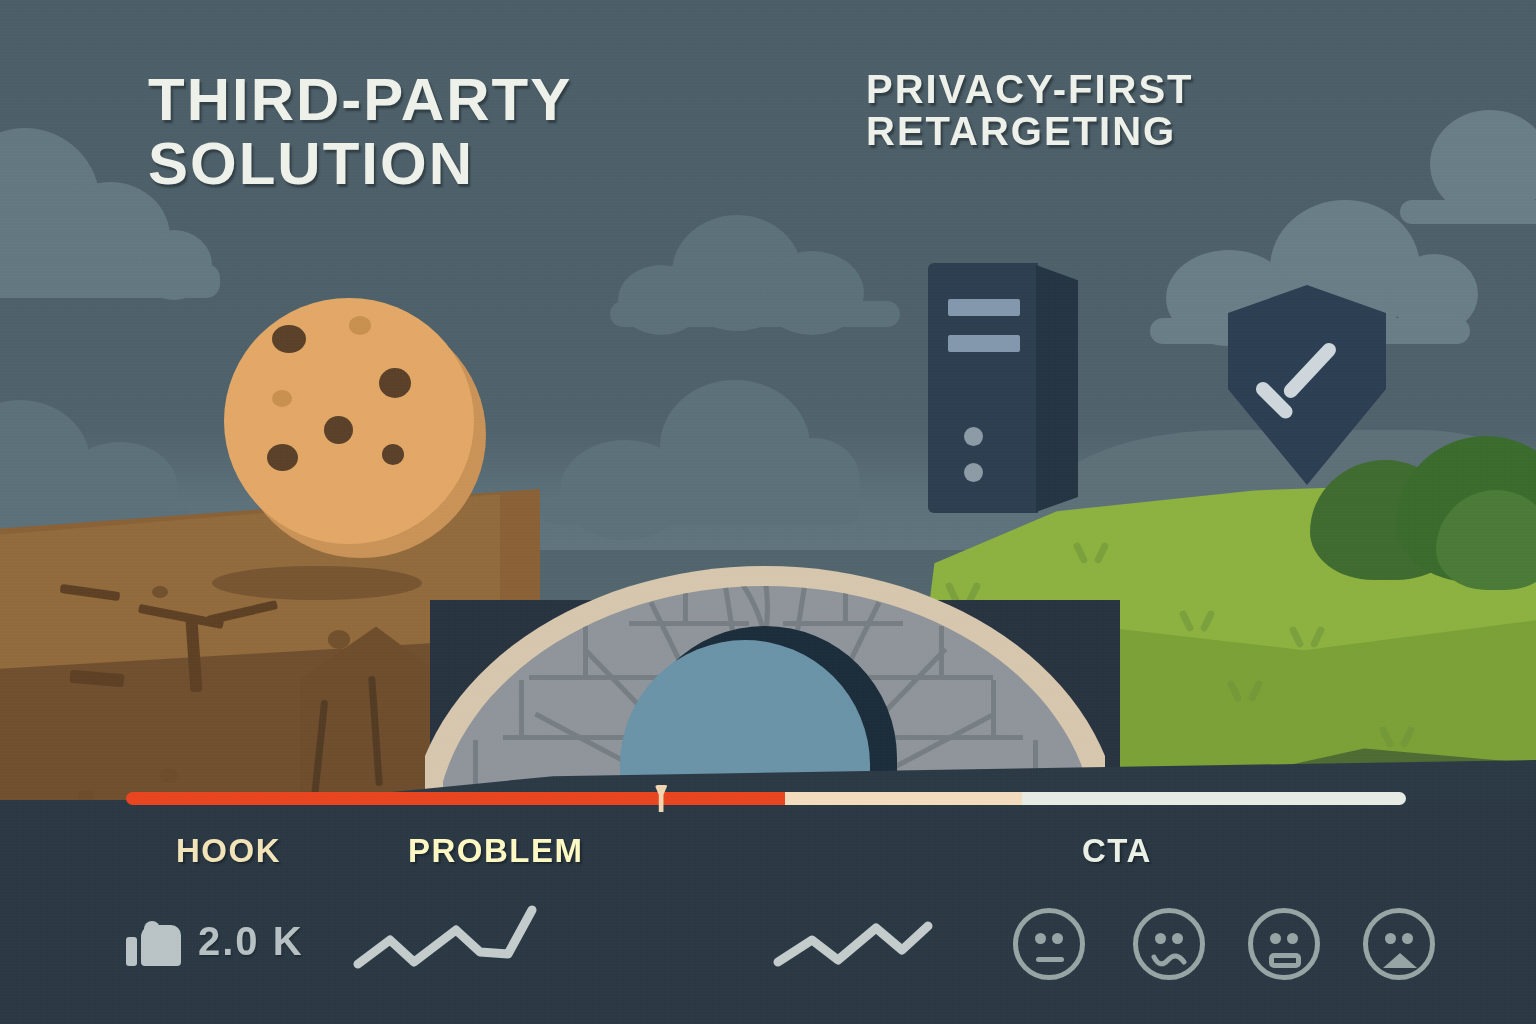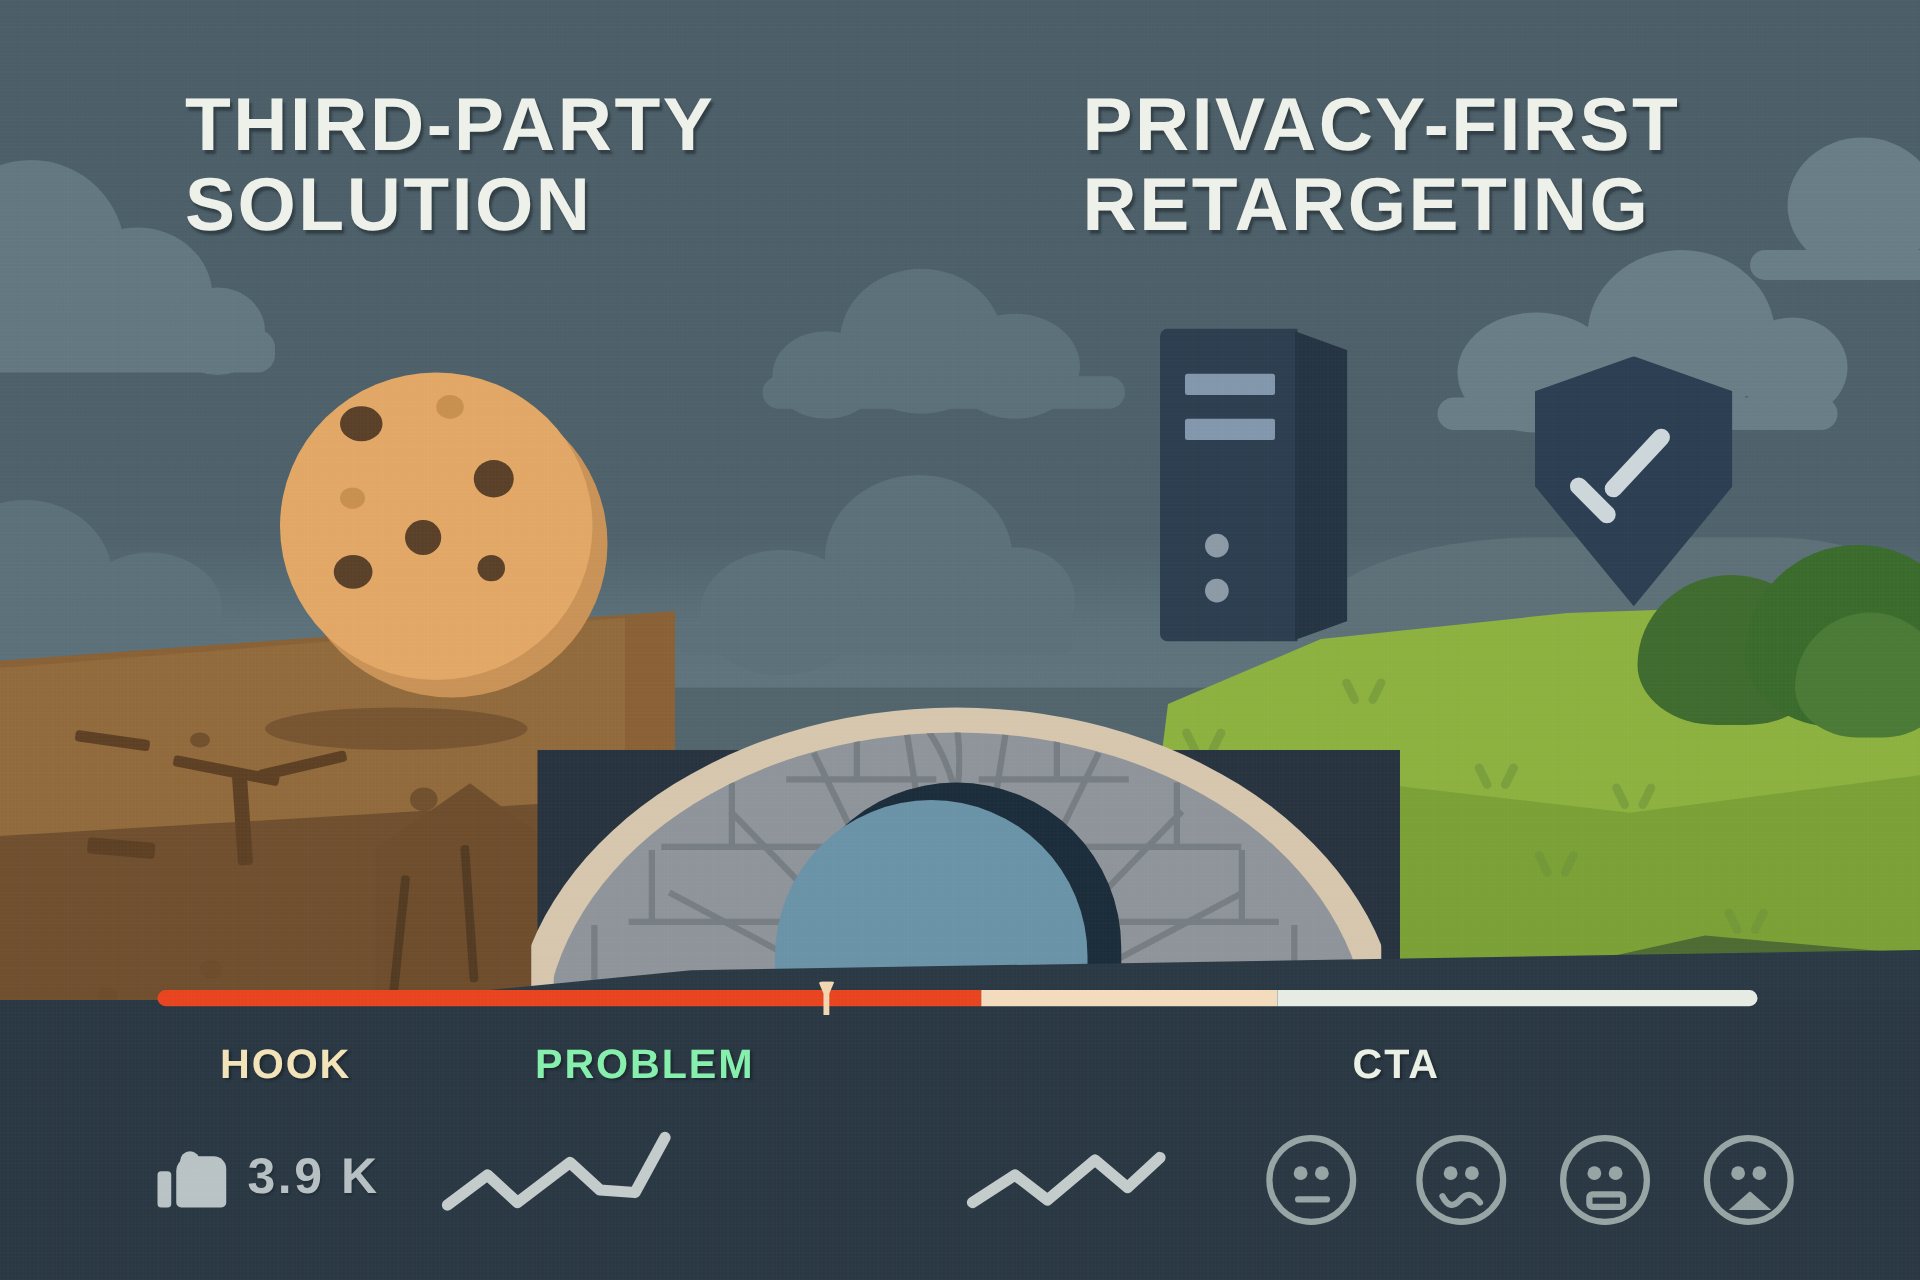--- a/index.html
+++ b/index.html
@@ -218,21 +218,21 @@
   .title{
     position:absolute;
     color:#eef1ea;
     font-weight:bold;
     letter-spacing:2px;
     text-shadow:2px 3px 2px rgba(25,35,42,.55);
     line-height:1.06;
     white-space:pre-line;
   }
   #title-left{left:148px;top:68px;font-size:60px;}
-  #title-right{left:866px;top:68px;font-size:60px;text-align:left;}
+  #title-right{left:866px;top:68px;font-size:40px;text-align:left;}
 
   
   .pbar{position:absolute;left:126px;top:792px;width:1280px;height:13px;}
   .seg{position:absolute;top:0;height:13px;}
   .seg.s1{left:0;border-radius:7px 0 0 7px;}
   .seg.s3{border-radius:0 7px 7px 0;}
   .playhead{
     position:absolute;top:-7px;width:13px;height:27px;
     background:#f0d6b0;border-radius:3px;
     clip-path:polygon(0% 0%,100% 0%,68% 36%,68% 100%,32% 100%,32% 36%);
@@ -449,29 +449,29 @@
 RETARGETING</div>
 
   <div class="pbar">
     <div class="seg s1" style="width:51.5%;background:#e8441f;"></div>
     <div class="seg s2" style="left:51.5%;width:18.5%;background:#f3dcbd;"></div>
     <div class="seg s3" style="left:70%;width:30%;background:#e6ece4;"></div>
     <div class="playhead" style="left:41.3%;"></div>
   </div>
 
   <div class="slabel" style="left:176px;color:#f2e3b8;">HOOK</div>
-  <div class="slabel" style="left:428px;color:#86efac;">PROBLEM</div>
+  <div class="slabel" style="left:408px;color:#fef9c3;">PROBLEM</div>
   <div class="slabel" style="left:1082px;color:#eaf0e6;">CTA</div>
 
   <div class="thumb">
     <div class="stem"></div>
     <div class="pad"></div>
     <div class="thmb"></div>
   </div>
-  <div class="likes">3.9 K</div>
+  <div class="likes">2.0 K</div>
 
   <svg class="spark" style="left:352px;top:900px;" width="250" height="70" viewBox="0 0 250 70">
     <polyline points="6,64 38,40 62,62 104,30 128,52 156,54 180,10" fill="none" stroke="#c3cbcb" stroke-width="9" stroke-linecap="round" stroke-linejoin="round"></polyline>
   </svg>
 
   <svg class="spark" style="left:772px;top:906px;" width="220" height="64" viewBox="0 0 220 64">
     <polyline points="6,56 40,34 66,54 104,22 130,44 156,20" fill="none" stroke="#c3cbcb" stroke-width="9" stroke-linecap="round" stroke-linejoin="round"></polyline>
   </svg>
 
   <div class="face" style="left:1013px;top:908px;">

